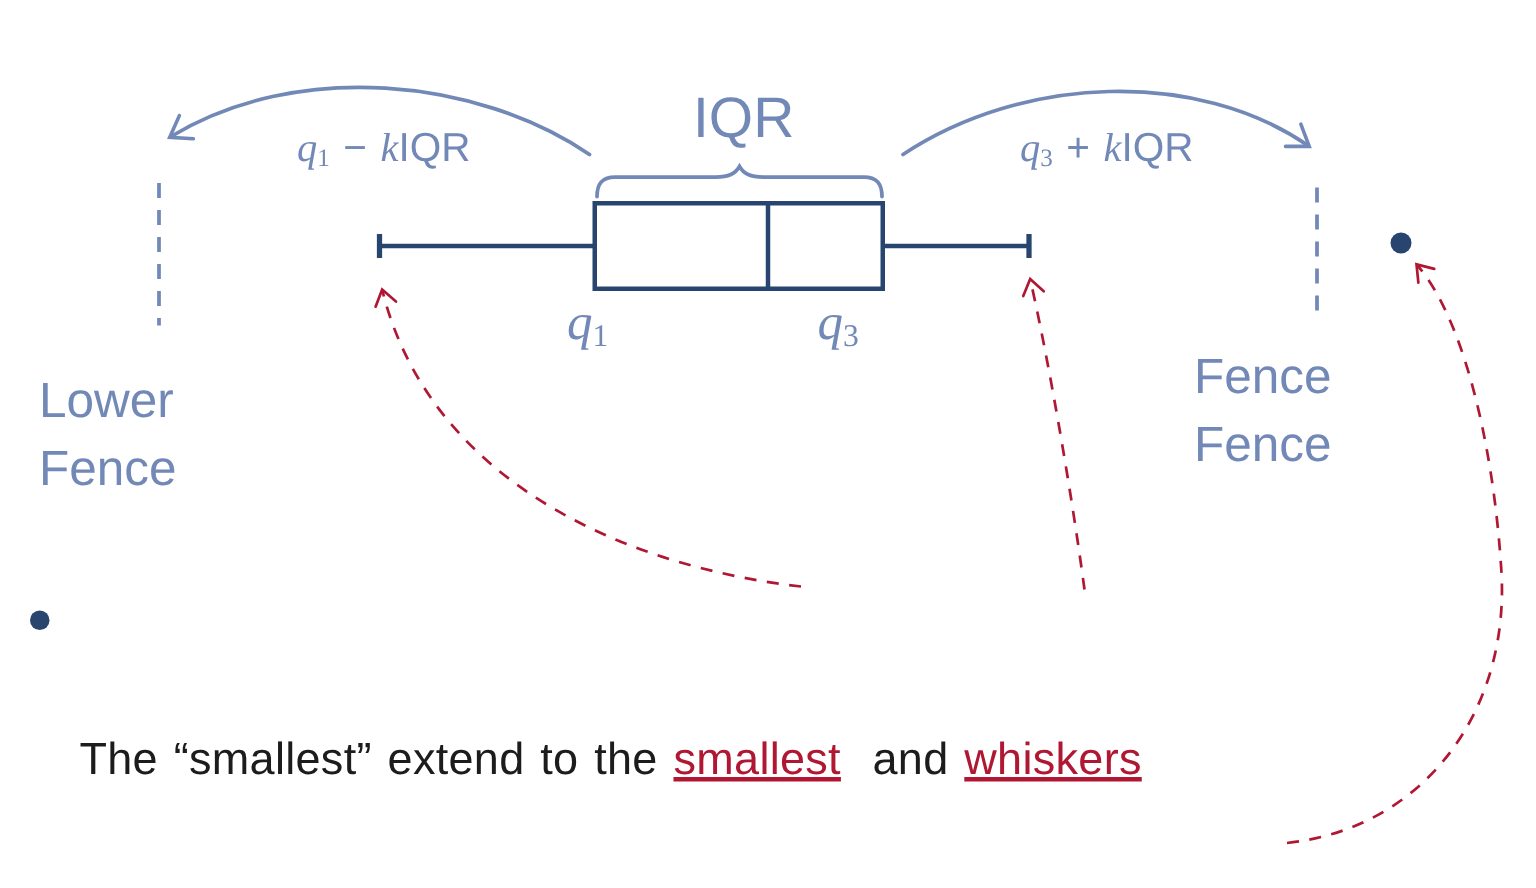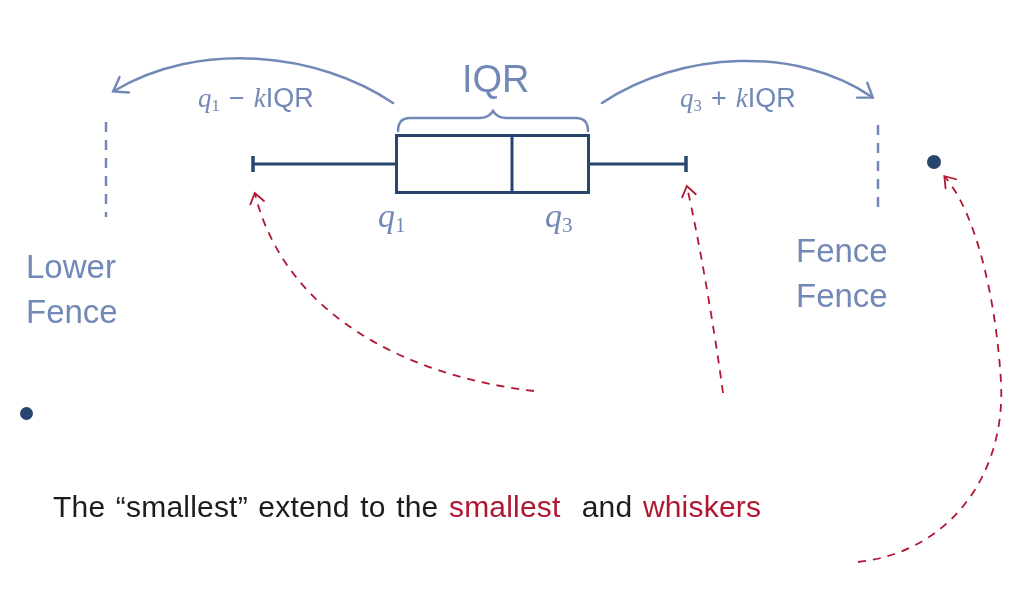--- a/index.html
+++ b/index.html
@@ -75,21 +75,21 @@
     border-radius: 50%;
     background: #27456f;
   }
   .bullet-text {
     font-size: 30px;
     line-height: 46px;
     letter-spacing: 0.2px;
     word-spacing: 2px;
     white-space: pre-wrap;
   }
-  .alert { color: #b01733; }
+  .alert { color: #b01733; text-decoration: underline; }
 </style>
 </head>
 <body>
 
 <div id="stage">
 
   <svg id="diagram-svg" width="1024" height="592" viewBox="0 0 1024 592">
     <defs>
       <marker id="arrow-blue" markerUnits="userSpaceOnUse" markerWidth="28" markerHeight="28" viewBox="-21 -14 28 28" refX="-1" refY="0" orient="auto">
         <path d="M -13 -9 L 0 0 L -13 9" fill="none" stroke="#7289b7" stroke-width="2.4" stroke-linecap="round"></path>

